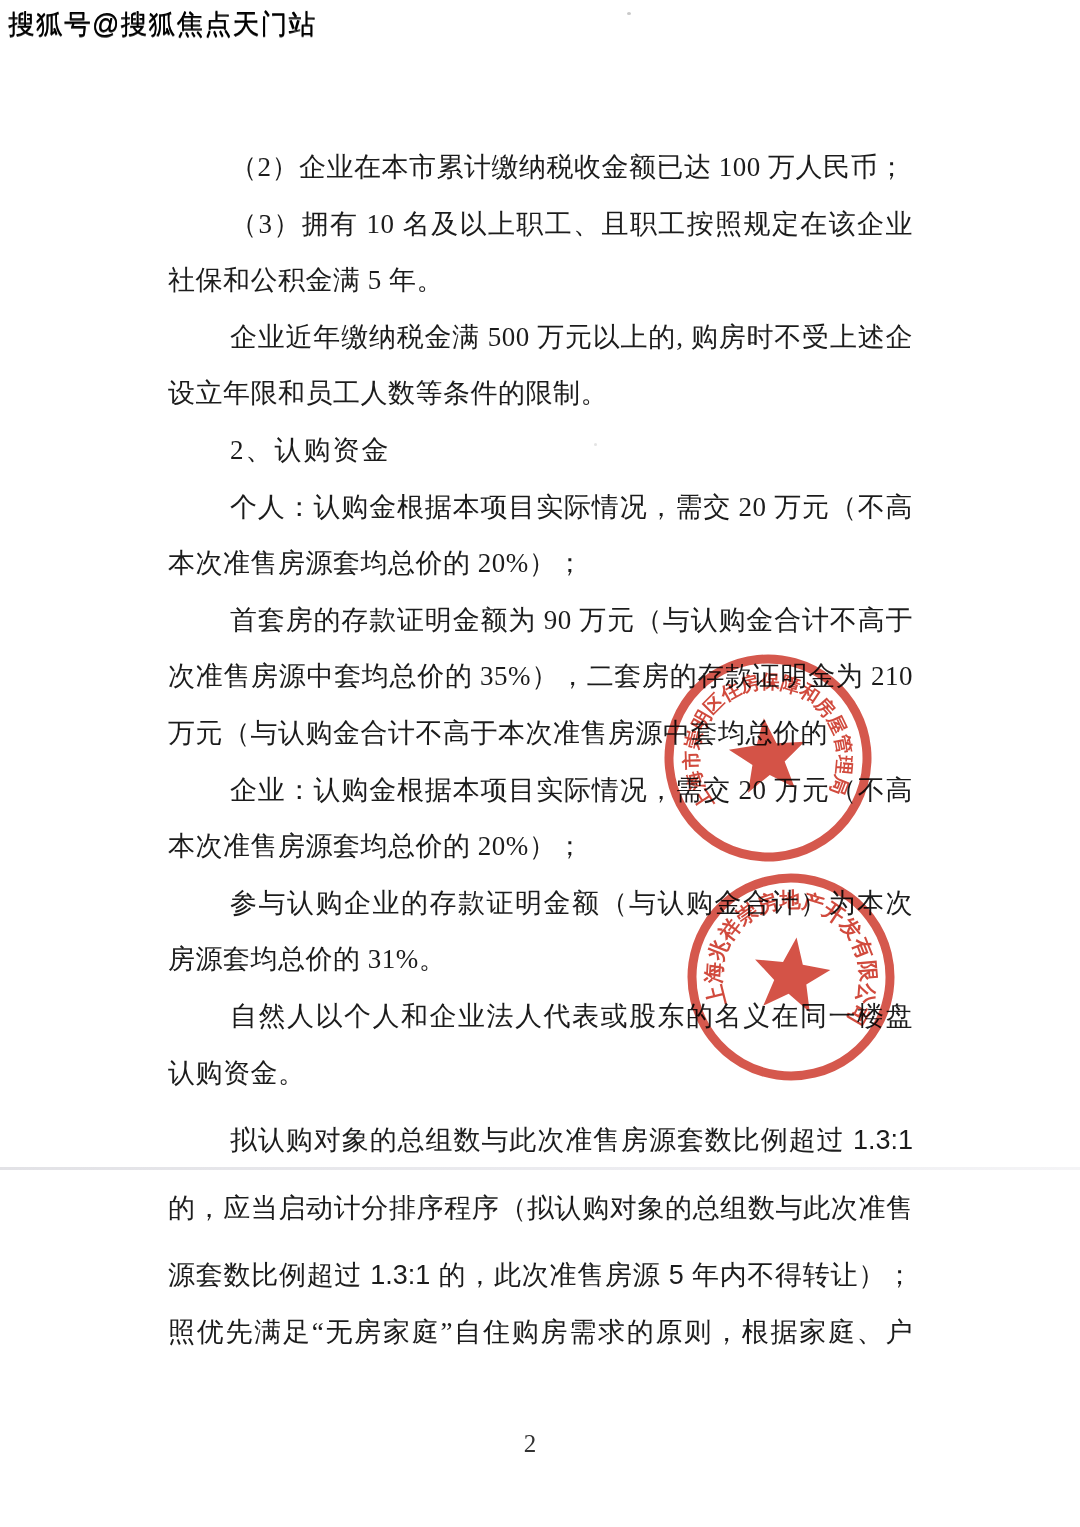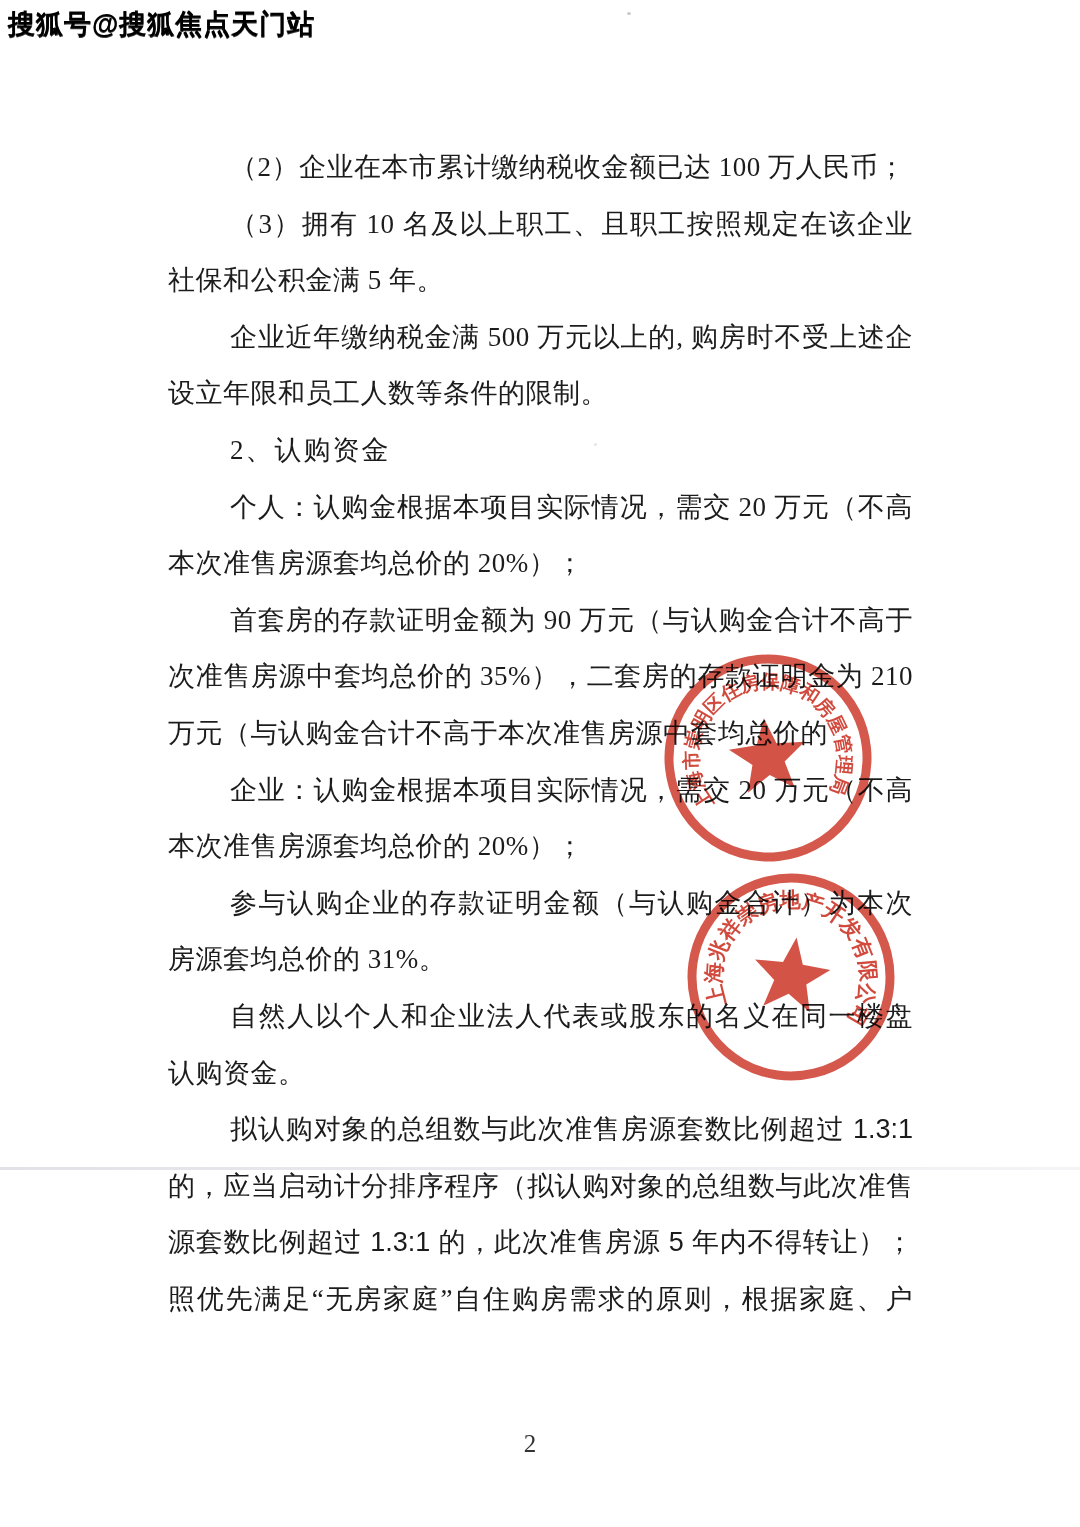--- a/index.html
+++ b/index.html
@@ -12,21 +12,21 @@
     overflow: hidden;
     font-family: "Liberation Serif", "DejaVu Serif", serif;
     color: #1c1c1c;
   }
   
   .watermark {
     position: absolute;
     left: 8px;
     top: 6px;
     font-family: "Liberation Sans", "DejaVu Sans", sans-serif;
-    font-weight: 700;
+    font-weight: 400;
     font-size: 27px;
     letter-spacing: 1px;
     color: #000;
     text-shadow: 0 1px 0 #3a3a3a;
     white-space: nowrap;
   }
   
   .doc {
     position: absolute;
     left: 168px;
@@ -42,20 +42,21 @@
     overflow: hidden;
     max-height: 56.6px;
   }
   .in { text-indent: 62px; }
   .jf { text-align: justify; text-align-last: justify; }
   .hd { font-weight: normal; letter-spacing: 2px; }
   .sans {
     font-family: "Liberation Sans", "DejaVu Sans", sans-serif;
     font-weight: 500;
     letter-spacing: 0;
+    margin-top: 11px;
   }
   
   .stamp {
     position: absolute;
     width: 230px;
     height: 230px;
     mix-blend-mode: multiply;
     opacity: 0.92;
   }
   .stamp-gov { left: 653px; top: 643px; transform: rotate(-6deg); }

